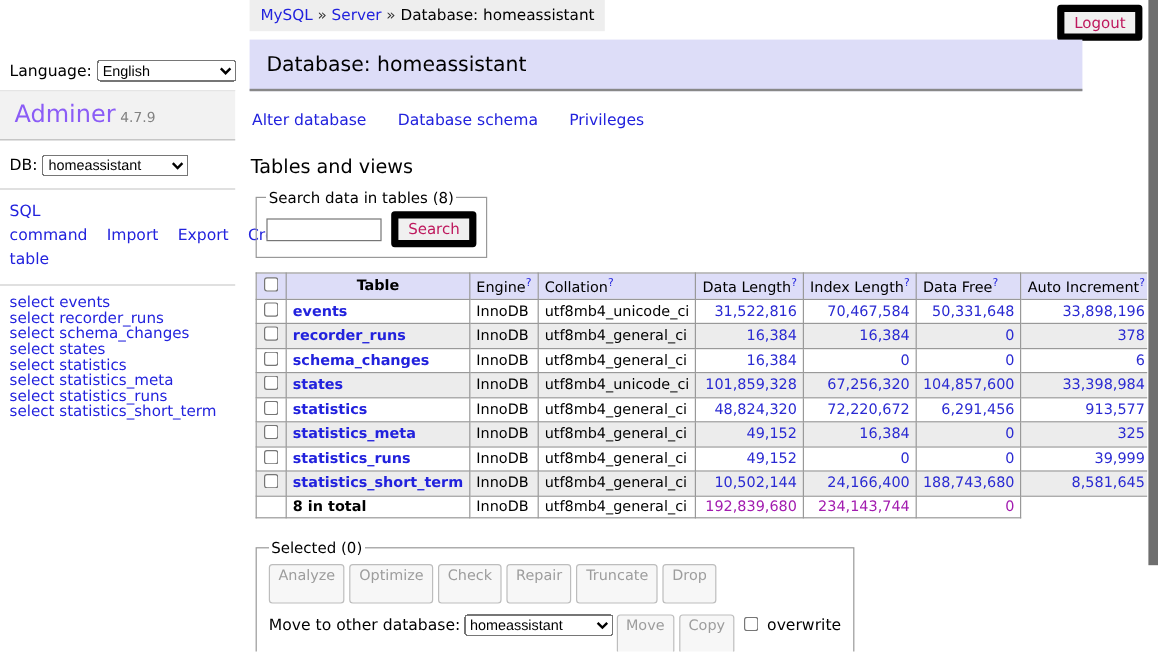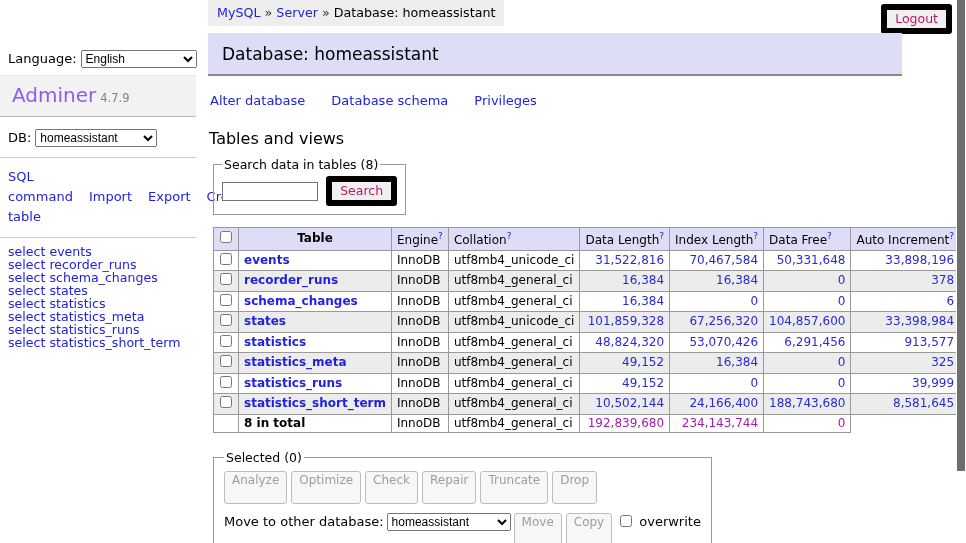--- a/index.html
+++ b/index.html
@@ -203,21 +203,21 @@
           <td class="num">~ 299,833</td>
 
         </tr>
 
         <tr>
           <td><input type="checkbox" style=""></td>
           <td class="name"><a>statistics</a></td>
           <td>InnoDB</td>
           <td>utf8mb4_general_ci</td>
           <td class="num">48,824,320</td>
-          <td class="num">53,070,426</td>
+          <td class="num">72,220,672</td>
           <td class="num">6,291,456</td>
           <td class="num">913,577</td>
           <td class="num">~ 569,159</td>
 
         </tr>
 
         <tr>
           <td><input type="checkbox" style=""></td>
           <td class="name"><a>statistics_meta</a></td>
           <td>InnoDB</td>

